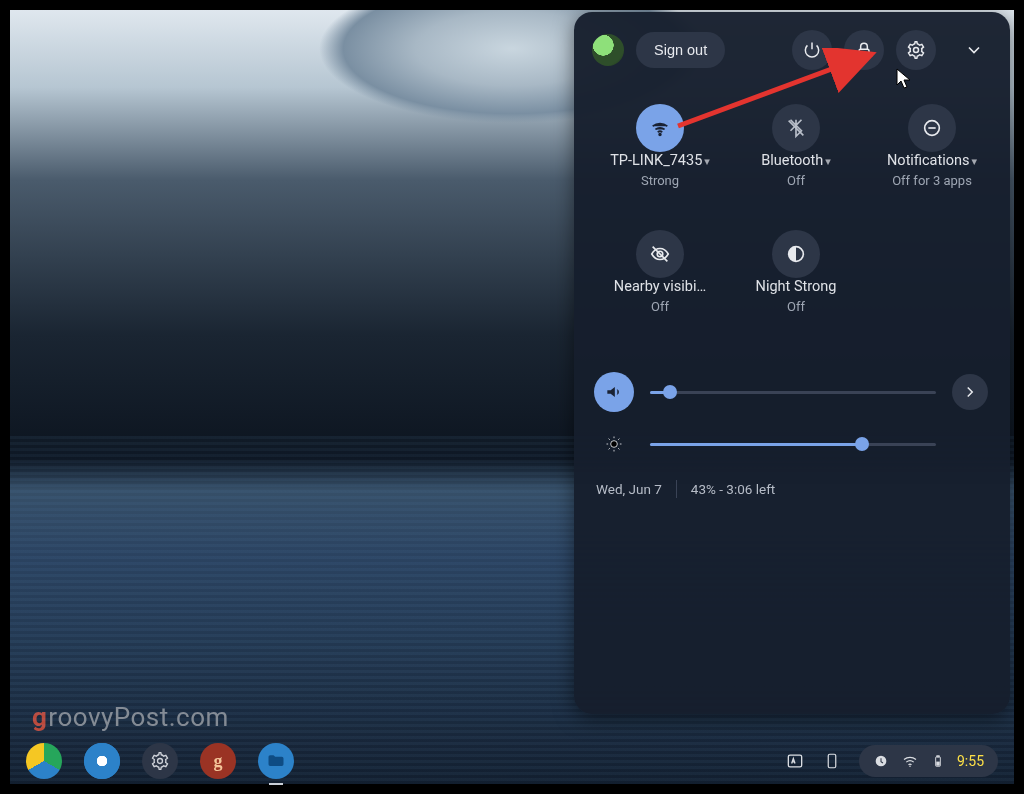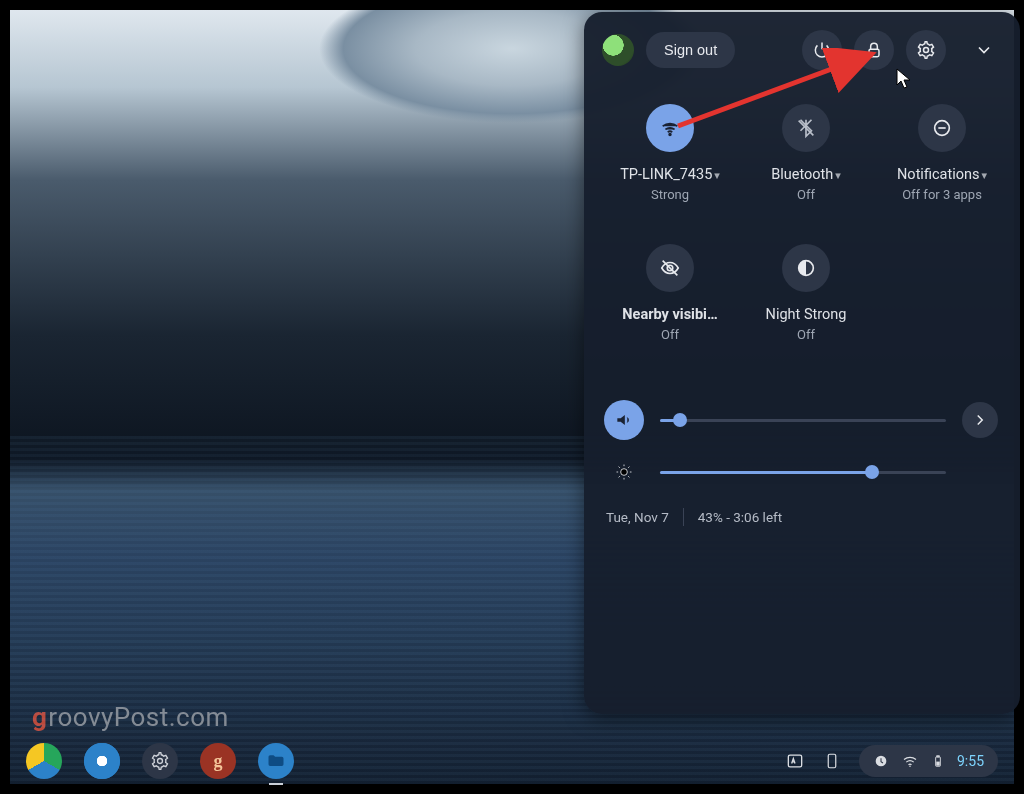--- a/index.html
+++ b/index.html
@@ -37,21 +37,21 @@
     color: rgba(220,220,220,0.55);
     font-size: 26px; letter-spacing:.5px;
     font-weight:400;
   }
   .watermark .g{ color:#b94a3a; font-weight:700; margin-right:1px; }
 
   
   .panel {
     position: absolute;
     top: 12px;
-    right: 4px;
+    right: 14px;
     width: 436px;
     height: 702px;
     background: rgba(22, 30, 45, 0.96);
     border-radius: 18px;
     color: #e3e6ea;
     padding: 18px 16px 14px 18px;
     box-sizing: border-box;
     box-shadow: 0 4px 20px rgba(0,0,0,.5);
   }
 
@@ -87,24 +87,24 @@
     padding: 0 4px;
   }
   .tile { display:flex; flex-direction:column; align-items:center; text-align:center; width:128px; }
   .tile-ico {
     width:48px; height:48px; border-radius:50%;
     background:#2d3647; display:flex; align-items:center; justify-content:center;
     cursor:pointer;
   }
   .tile-ico.on { background:#7aa3e8; }
   .tile-ico.on svg { stroke:#1a2233; fill:#1a2233; }
-  .tile-label { margin-top:14px; font-size:14.5px; color:#dfe2e7; }
+  .tile-label { font-size:14.5px; color:#dfe2e7; }
   .tile-label .caret { font-size:11px; opacity:.7; margin-left:2px; }
   .tile-sub { margin-top:4px; font-size:13px; color:#9ea6b3; }
-  .ellipsize { max-width:118px; white-space:nowrap; overflow:hidden; text-overflow:ellipsis;font-weight:bold; }
+  .ellipsize { max-width:118px; white-space:nowrap; overflow:hidden; text-overflow:ellipsis; }
 
   
   .sliders { margin-top:10px; padding: 0 6px 0 2px; }
   .slider-row { display:flex; align-items:center; gap:16px; height:52px; }
   .slider-row .lead-ico {
     width:40px; height:40px; border-radius:50%;
     display:flex; align-items:center; justify-content:center;
   }
   .lead-ico.on { background:#7aa3e8; }
   .lead-ico.on svg { stroke:#1a2233; fill:#1a2233; }
@@ -131,21 +131,21 @@
   }
   .shelf-left { display:flex; gap:22px; align-items:center; }
   .app { width:36px; height:36px; border-radius:50%; position:relative; }
   .app.drive{ background:conic-gradient(#26a65b 0 120deg,#2c82c9 120deg 240deg,#f5c723 240deg 360deg); box-shadow:inset 0 0 0 8px rgba(0,0,0,0);}
   .app.chrome{ background:radial-gradient(circle at 50% 50%, #fff 0 20%, #2c82c9 21% 100%); box-shadow:0 0 0 2px #2c82c9 inset;}
   .app.settings{ background:#2d3647; display:flex;align-items:center;justify-content:center;}
   .app.g{ background:#9a3324; color:#f4c59a; display:flex;align-items:center;justify-content:center; font-weight:700; font-size:18px; font-family:Georgia,serif;}
   .app.files{ background:#2c82c9; display:flex;align-items:center;justify-content:center;}
   .app-indicator{position:absolute; left:50%; bottom:-6px; width:14px; height:2px; background:#c9cfd8; transform:translateX(-50%);}
 
-  .shelf-right { margin-left:auto; display:flex; align-items:center; gap:18px; color:#7dd3fc; }
+  .shelf-right { margin-left:auto; display:flex; align-items:center; gap:18px; color:#fde047; }
   .shelf-right svg { stroke:#dadde2; fill:none; stroke-width:1.6; }
   .status-pill {
     display:flex; align-items:center; gap:12px;
     background:#2d3647; border-radius:22px; padding:6px 14px;
     cursor:pointer;
   }
   .status-pill .clock{ font-size:14px; }
 </style>
 </head>
 <body>
@@ -278,21 +278,21 @@
       </div>
       <div class="track">
         <div class="fill" id="bri-fill" style="width: 74%;"></div>
         <div class="thumb" id="bri-thumb" style="left: 74%;"></div>
       </div>
       <div style="width:36px"></div>
     </div>
   </div>
 
   <div class="panel-footer">
-    <span>Tue, Nov 7</span>
+    <span>Wed, Jun 7</span>
     <span class="divider"></span>
     <span>43% - 3:06 left</span>
   </div>
 </div>
 
 <svg class="annotation" width="230" height="90">
   <defs>
       <marker id="ah" markerWidth="12" markerHeight="12" refX="9" refY="5" orient="auto">
     <path d="M0 0 L10 5 L0 10 z" fill="#e3342f"></path>
   </marker>

